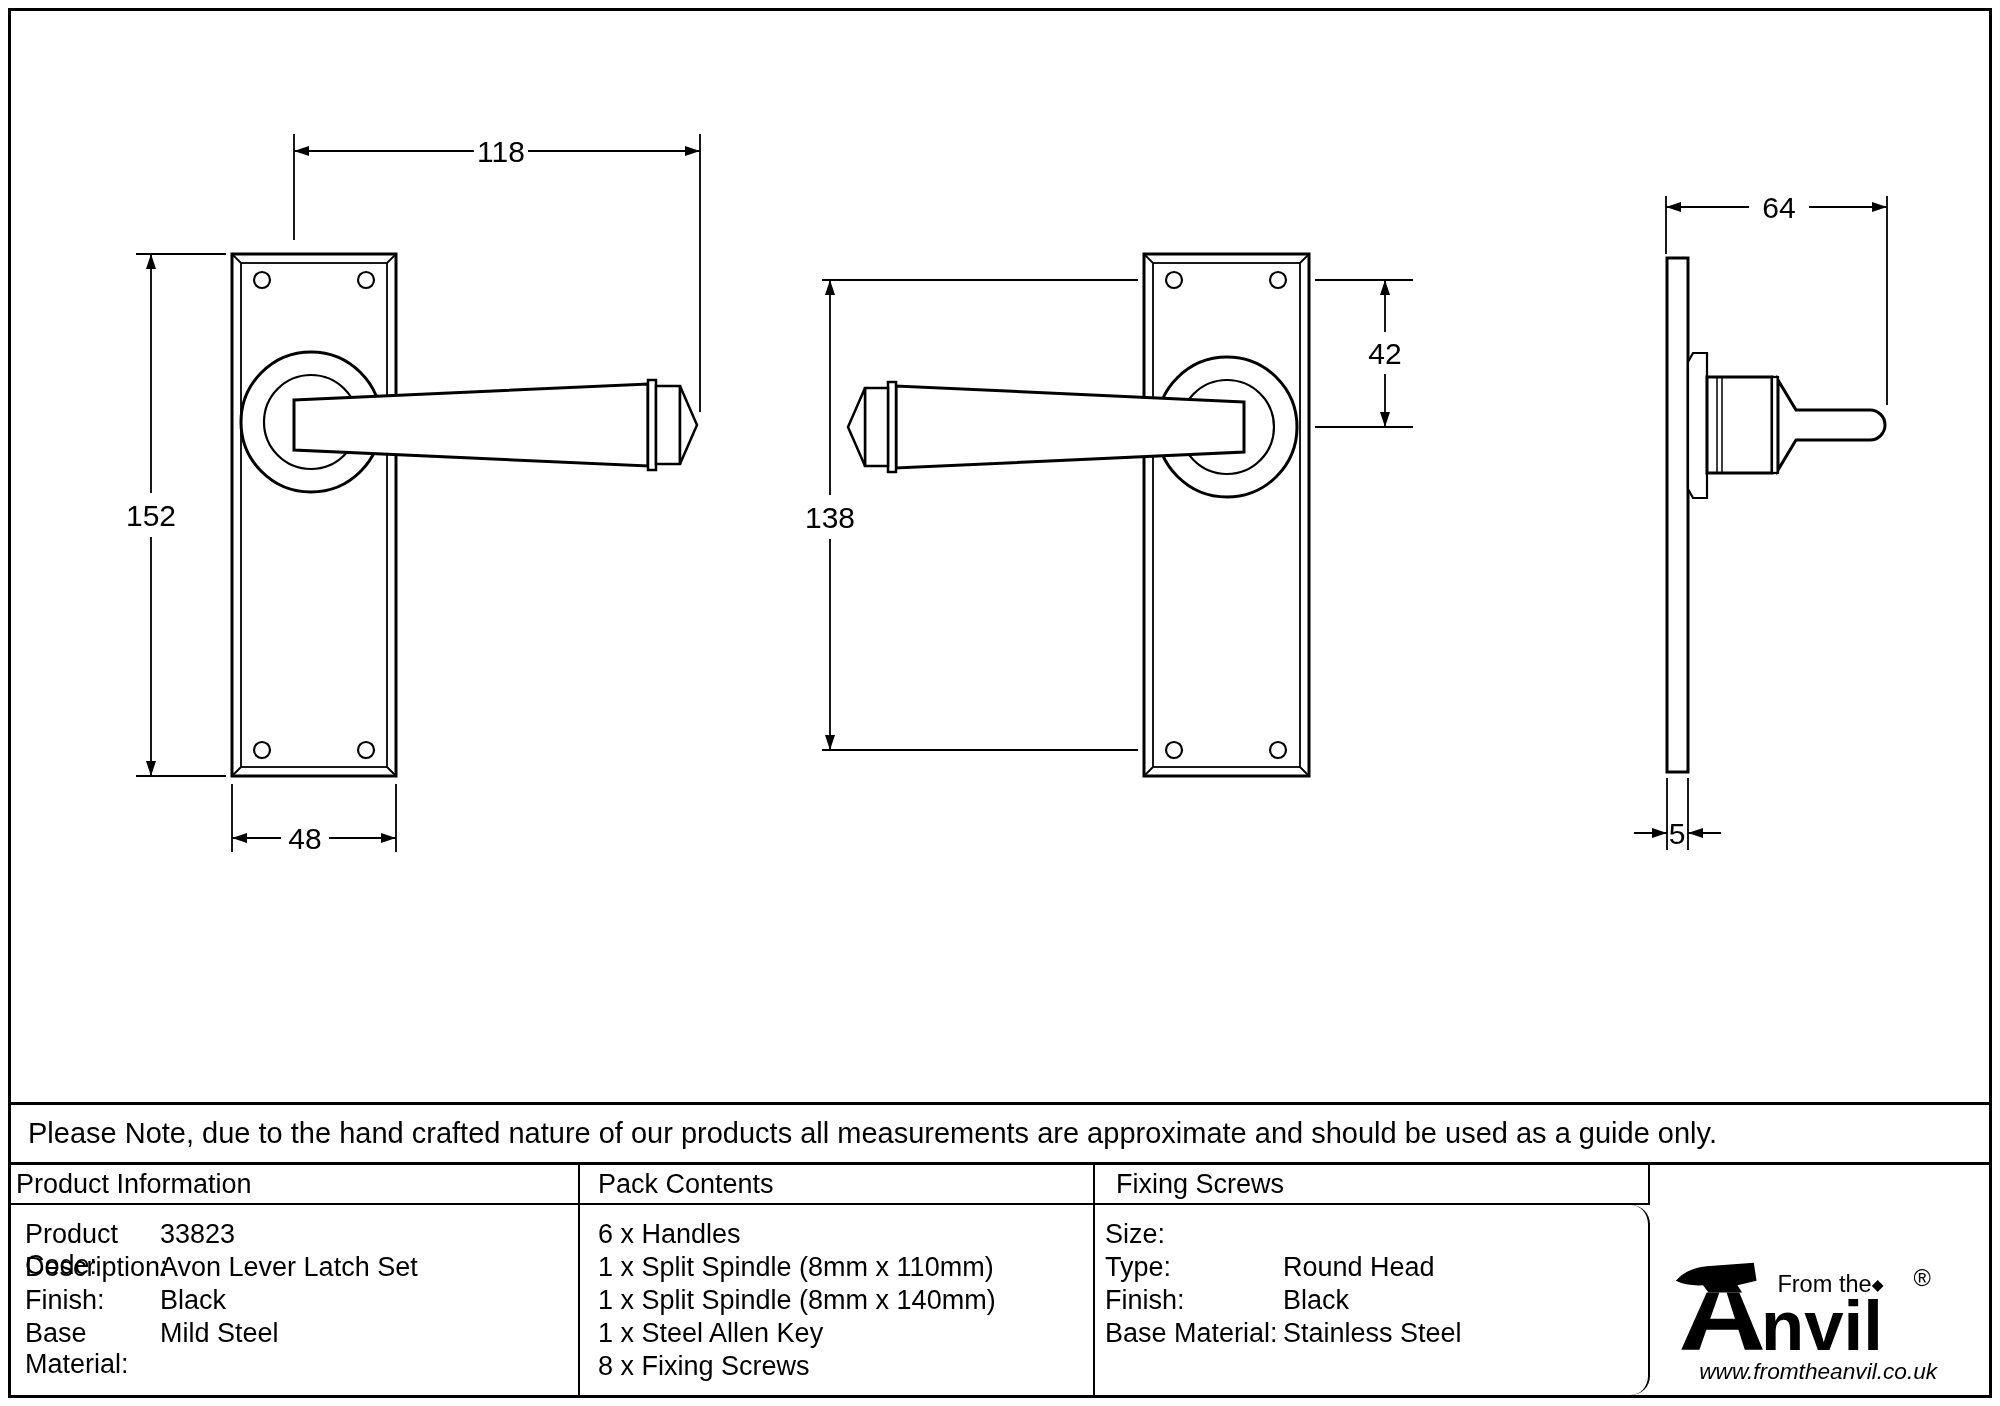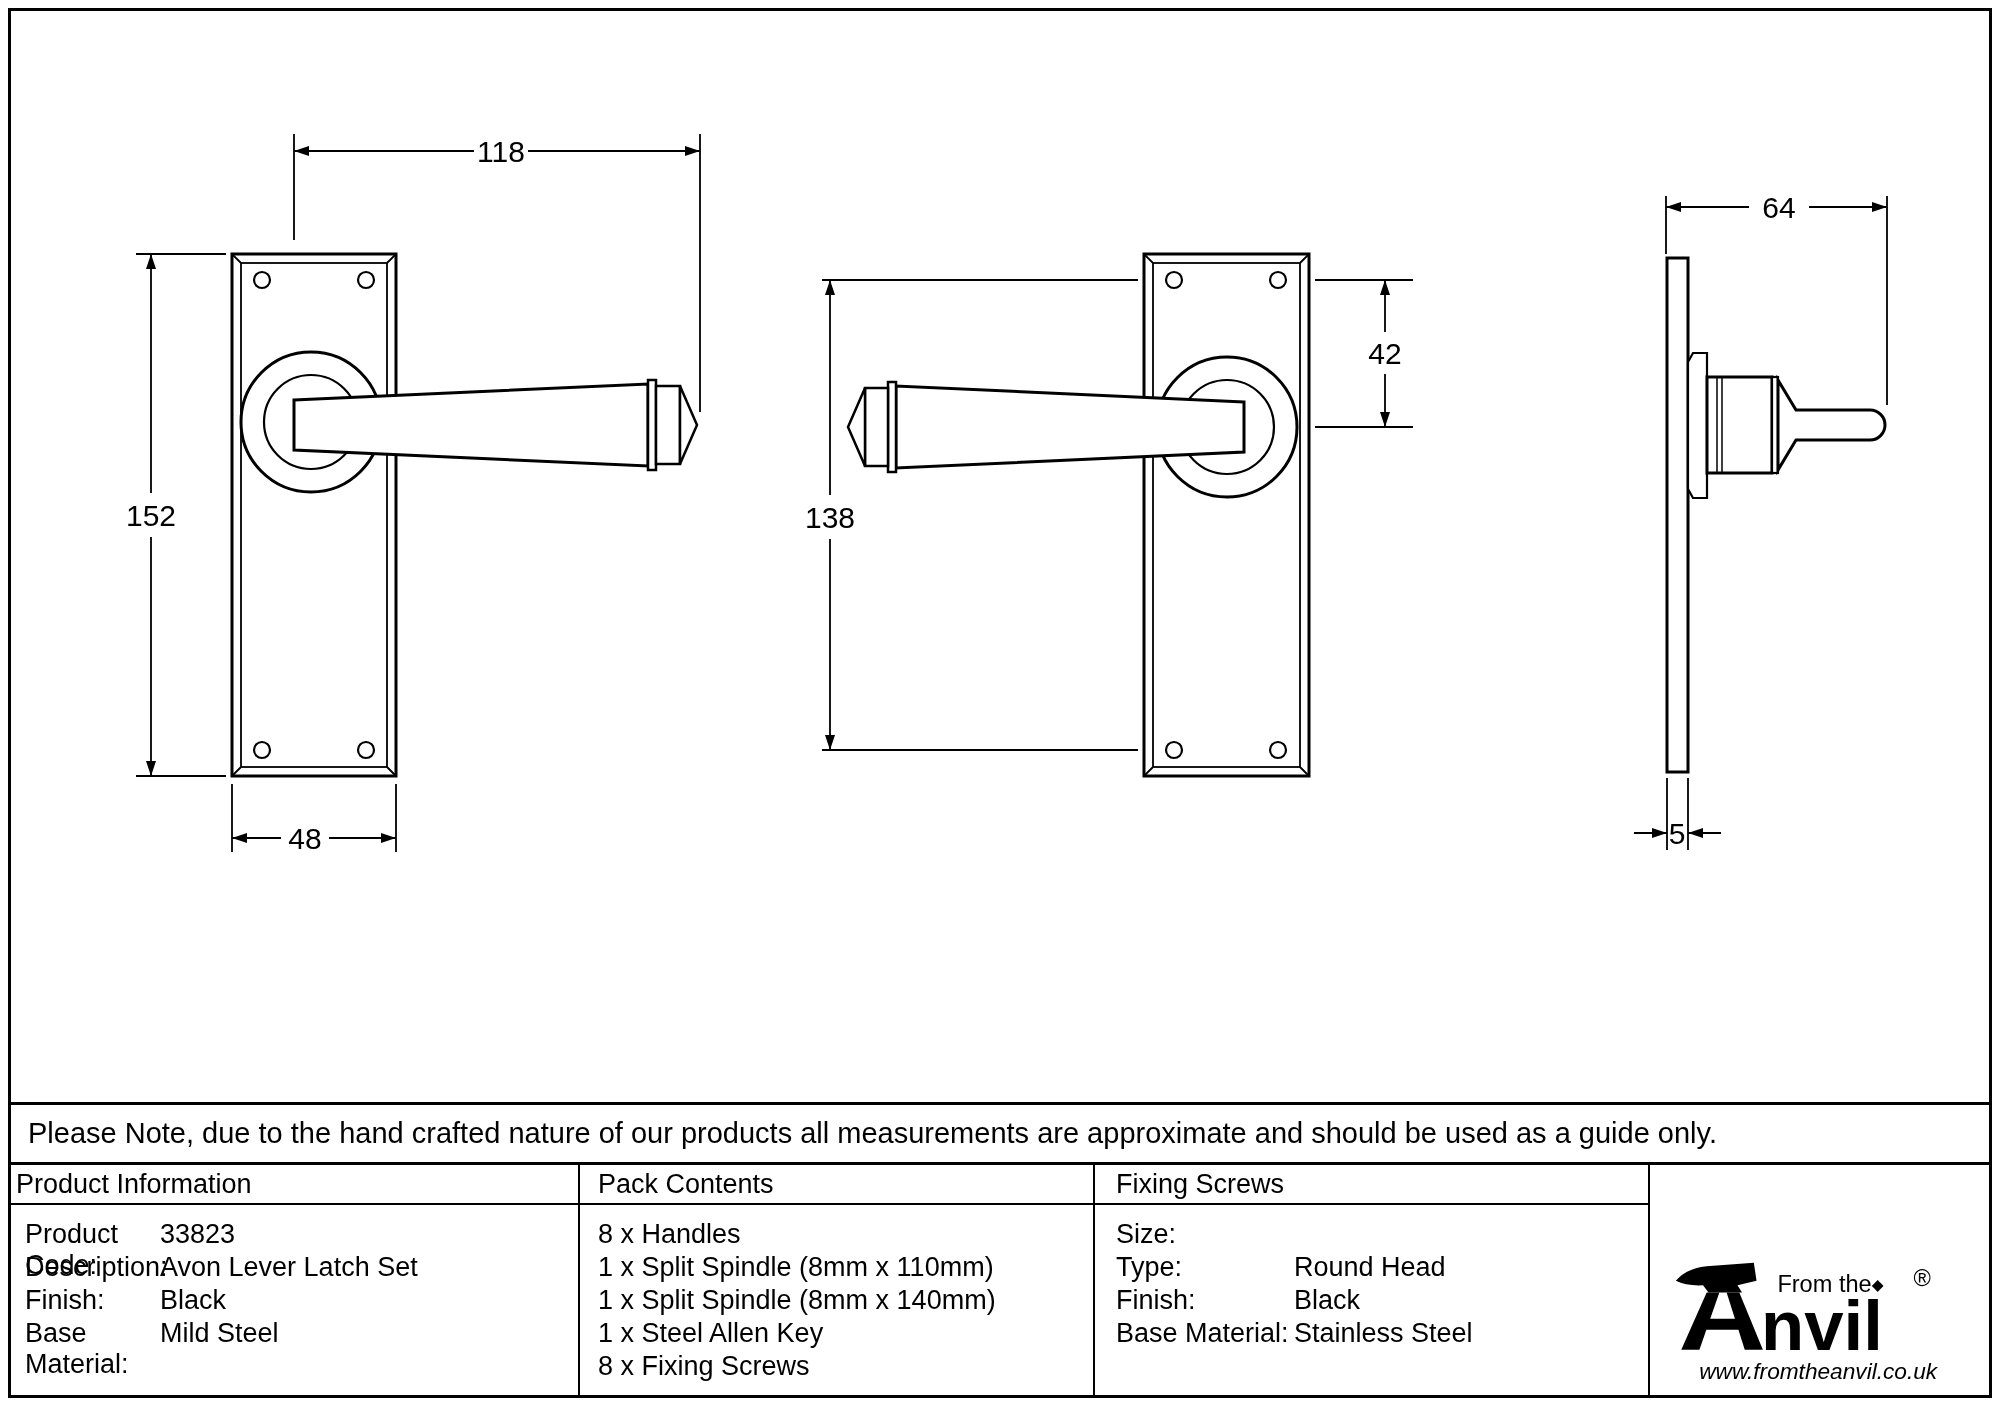--- a/index.html
+++ b/index.html
@@ -13,21 +13,21 @@
   .cell{box-sizing:border-box;}
   .hdr{border-right:2px solid #000;border-bottom:2px solid #000;font-size:27px;display:flex;align-items:center;}
   .hdr.c1{padding-left:5px;}
   .hdr.c2{padding-left:18px;}
   .hdr.c3{padding-left:21px;}
   .bdy{border-right:2px solid #000;font-size:27px;padding-top:14px;}
   .bdy .line{height:33px;display:flex;}
   .c1b{padding-left:14px;}
   .c1b .lbl{width:135px;}
   .c2b{padding-left:18px;}
-  .c3b{padding-left:21px;}
+  .c3b{padding-left:10px;border-radius:19px;}
   .c3b .lbl{width:178px;}
   .logo-cell{grid-column:4;grid-row:1 / 3;display:flex;align-items:flex-end;justify-content:center;}
 </style>
 </head>
 <body>
 
 <div class="page">
 
   <div class="drawing-wrap">
   <svg width="1978" height="1091" viewBox="11 11 1978 1091" fill="none" stroke="#000" stroke-linecap="butt" stroke-linejoin="miter">
@@ -201,21 +201,21 @@
         <span>Black</span>
       </div>
       <div class="line">
         <span class="lbl">Base Material:</span>
         <span>Mild Steel</span>
       </div>
     </div>
 
     <div class="cell bdy c2b">
       <div class="line">
-          <span>8 x Handles</span>
+          <span>6 x Handles</span>
         </div>
       <div class="line">
           <span>1 x Split Spindle (8mm x 110mm)</span>
         </div>
       <div class="line">
           <span>1 x Split Spindle (8mm x 140mm)</span>
         </div>
       <div class="line">
           <span>1 x Steel Allen Key</span>
         </div>

